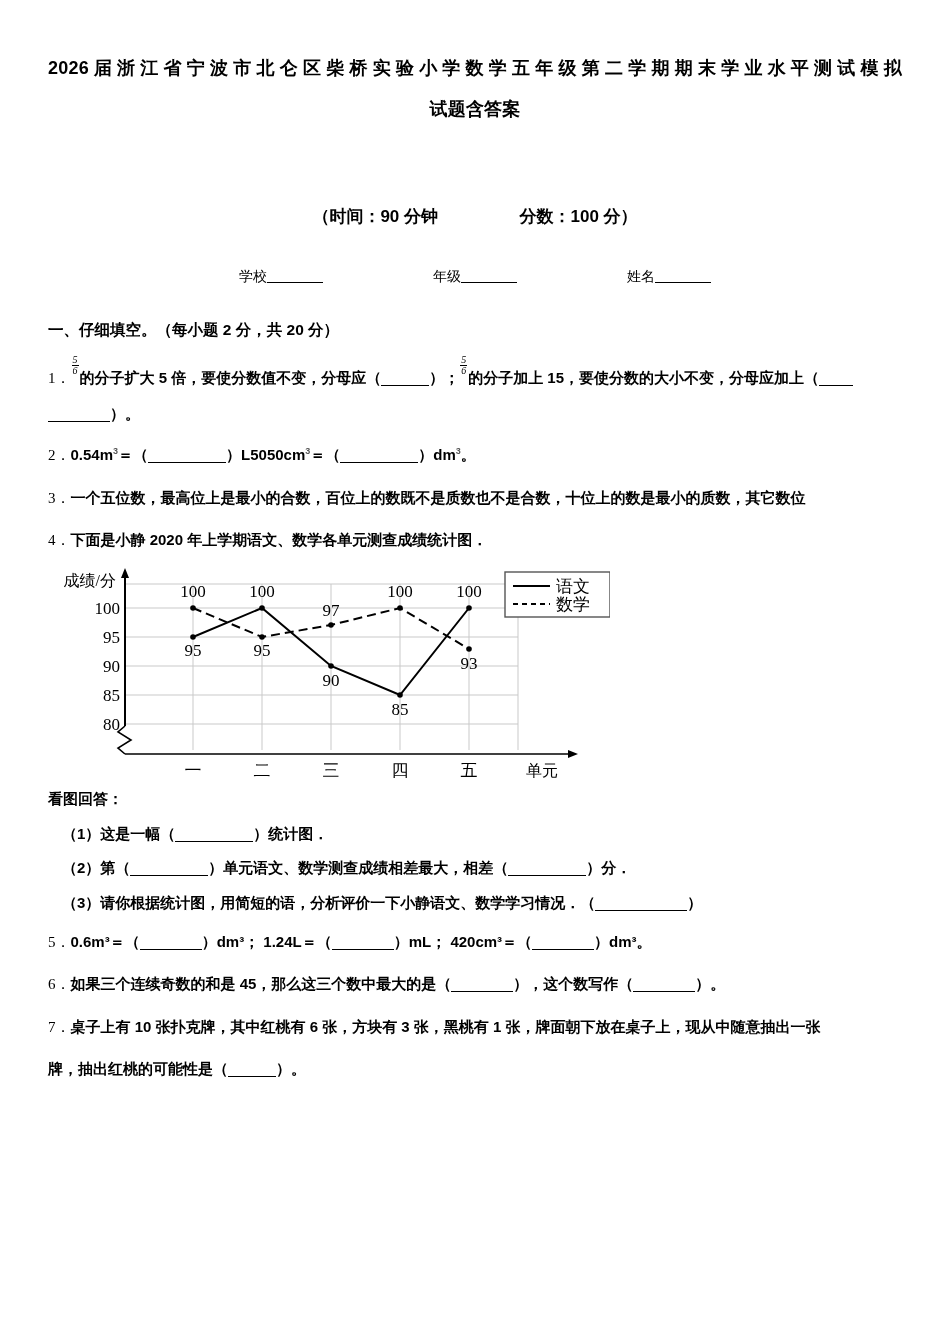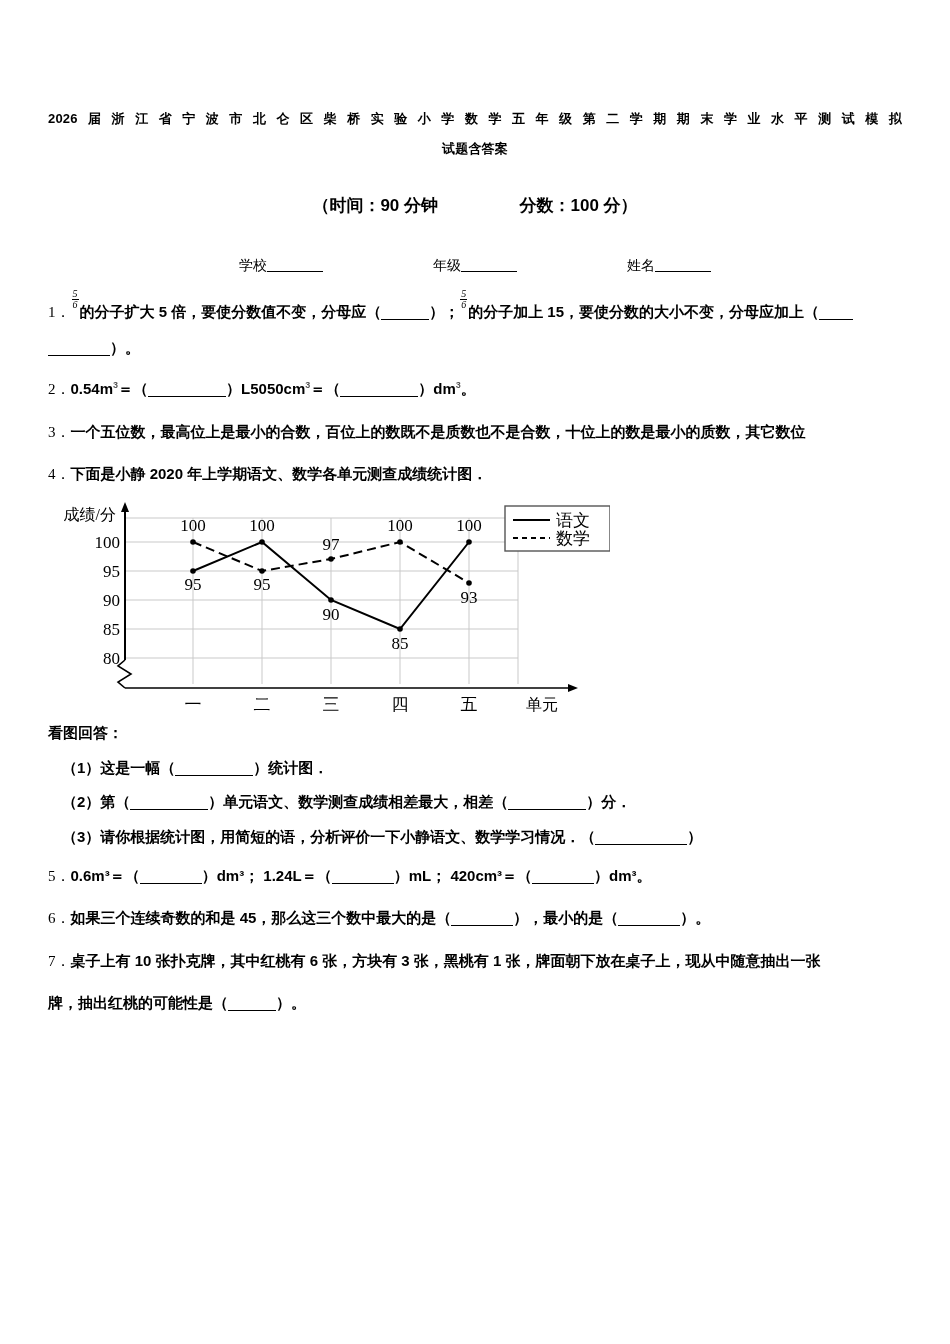--- a/index.html
+++ b/index.html
@@ -19,43 +19,43 @@
     width: 950px;
     height: 1344px;
     position: relative;
     box-sizing: border-box;
     padding: 0 48px;
   }
 
   
   .doc-title {
     margin: 0;
-    padding-top: 104px;
-    font-size: 13px;
+    padding-top: 48px;
+    font-size: 18px;
     font-weight: bold;
     line-height: 2.3;
     text-align: justify;
     text-align-last: center;
     letter-spacing: 0.2px;
     font-family: "Liberation Sans", "DejaVu Sans", sans-serif;
   }
   .title-line1 {
     display: block;
     text-align: justify;
     text-align-last: justify;
     white-space: nowrap;
   }
   .title-line2 {
     display: block;
     text-align: left;
   }
 
   
   .exam-meta {
-    margin-top: 30px;
+    margin-top: 74px;
     text-align: center;
     font-size: 17px;
     font-weight: bold;
     font-family: "Liberation Sans", "DejaVu Sans", sans-serif;
   }
   .exam-meta .gap {
     display: inline-block;
     width: 72px;
   }
 
@@ -170,20 +170,21 @@
     <span class="gap"></span>
     <span>分数：100 分）</span>
   </div>
 
   <div class="fields-row">
     <span class="field"><span>学校</span><span class="uline">＿＿＿＿</span></span>
     <span class="field"><span>年级</span><span class="uline">＿＿＿＿</span></span>
     <span class="field"><span>姓名</span><span class="uline">＿＿＿＿</span></span>
   </div>
 
+  <div class="section-head">一、仔细填空。（每小题 2 分，共 20 分）</div>
 
   <div class="q q1-wrap">
     <span class="q-num">1．</span><span class="frac"><span class="num">5</span><span class="den">6</span></span><span>的分子扩大 5 倍，要使分数值不变，分母应（</span><span class="blank b-sm"></span><span>）；</span><span class="frac"><span class="num">5</span><span class="den">6</span></span><span>的分子加上 15，要使分数的大小不变，分母应加上（</span><span class="blank b-xs"></span>
   </div>
   <div class="q q1-tail">
     <span class="blank b-md"></span><span>）。</span>
   </div>
 
   <div class="q">
     <span class="q-num">2．</span><span>0.54m</span><span class="sup">3</span><span>＝（</span><span class="blank b-lg"></span><span>）L</span><span class="gap"></span><span>5050cm</span><span class="sup">3</span><span>＝（</span><span class="blank b-lg"></span><span>）dm</span><span class="sup">3</span><span>。</span>
@@ -298,21 +299,21 @@
   </div>
   <div class="sub-q indent">
     <span>（3）</span><span>请你根据统计图，用简短的语，分析评价一下小静语文、数学学习情况．（</span><span class="blank b-xl"></span><span>）</span>
   </div>
 
   <div class="q tail-questions">
     <span class="q-num">5．</span><span>0.6m³＝（</span><span class="blank b-md"></span><span>）dm³；</span> <span>1.24L＝（</span><span class="blank b-md"></span><span>）mL；</span> <span>420cm³＝（</span><span class="blank b-md"></span><span>）dm³。</span>
   </div>
 
   <div class="q">
-    <span class="q-num">6．</span><span>如果三个连续奇数的和是 45，那么这三个数中最大的是（</span><span class="blank b-md"></span><span>），最小的是（</span><span class="blank b-md"></span><span>）。</span>
+    <span class="q-num">6．</span><span>如果三个连续奇数的和是 45，那么这三个数中最大的是（</span><span class="blank b-md"></span><span>），这个数写作（</span><span class="blank b-md"></span><span>）。</span>
   </div>
 
   <div class="q">
     <span class="q-num">7．</span><span>桌子上有 10 张扑克牌，其中红桃有 6 张，方块有 3 张，黑桃有 1 张，牌面朝下放在桌子上，现从中随意抽出一张</span>
   </div>
   <div class="q">
     <span>牌，抽出红桃的可能性是（</span><span class="blank b-sm"></span><span>）。</span>
   </div>
 
 

